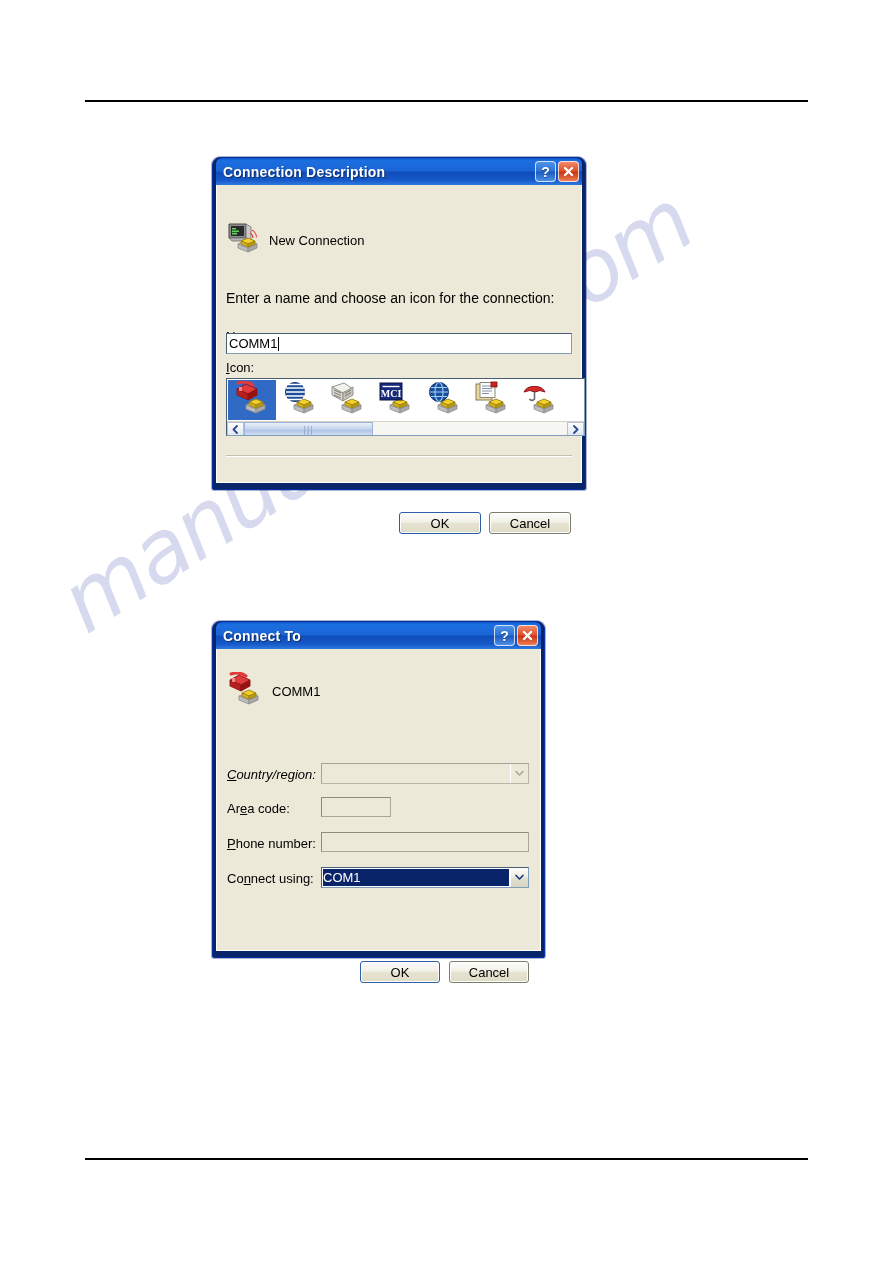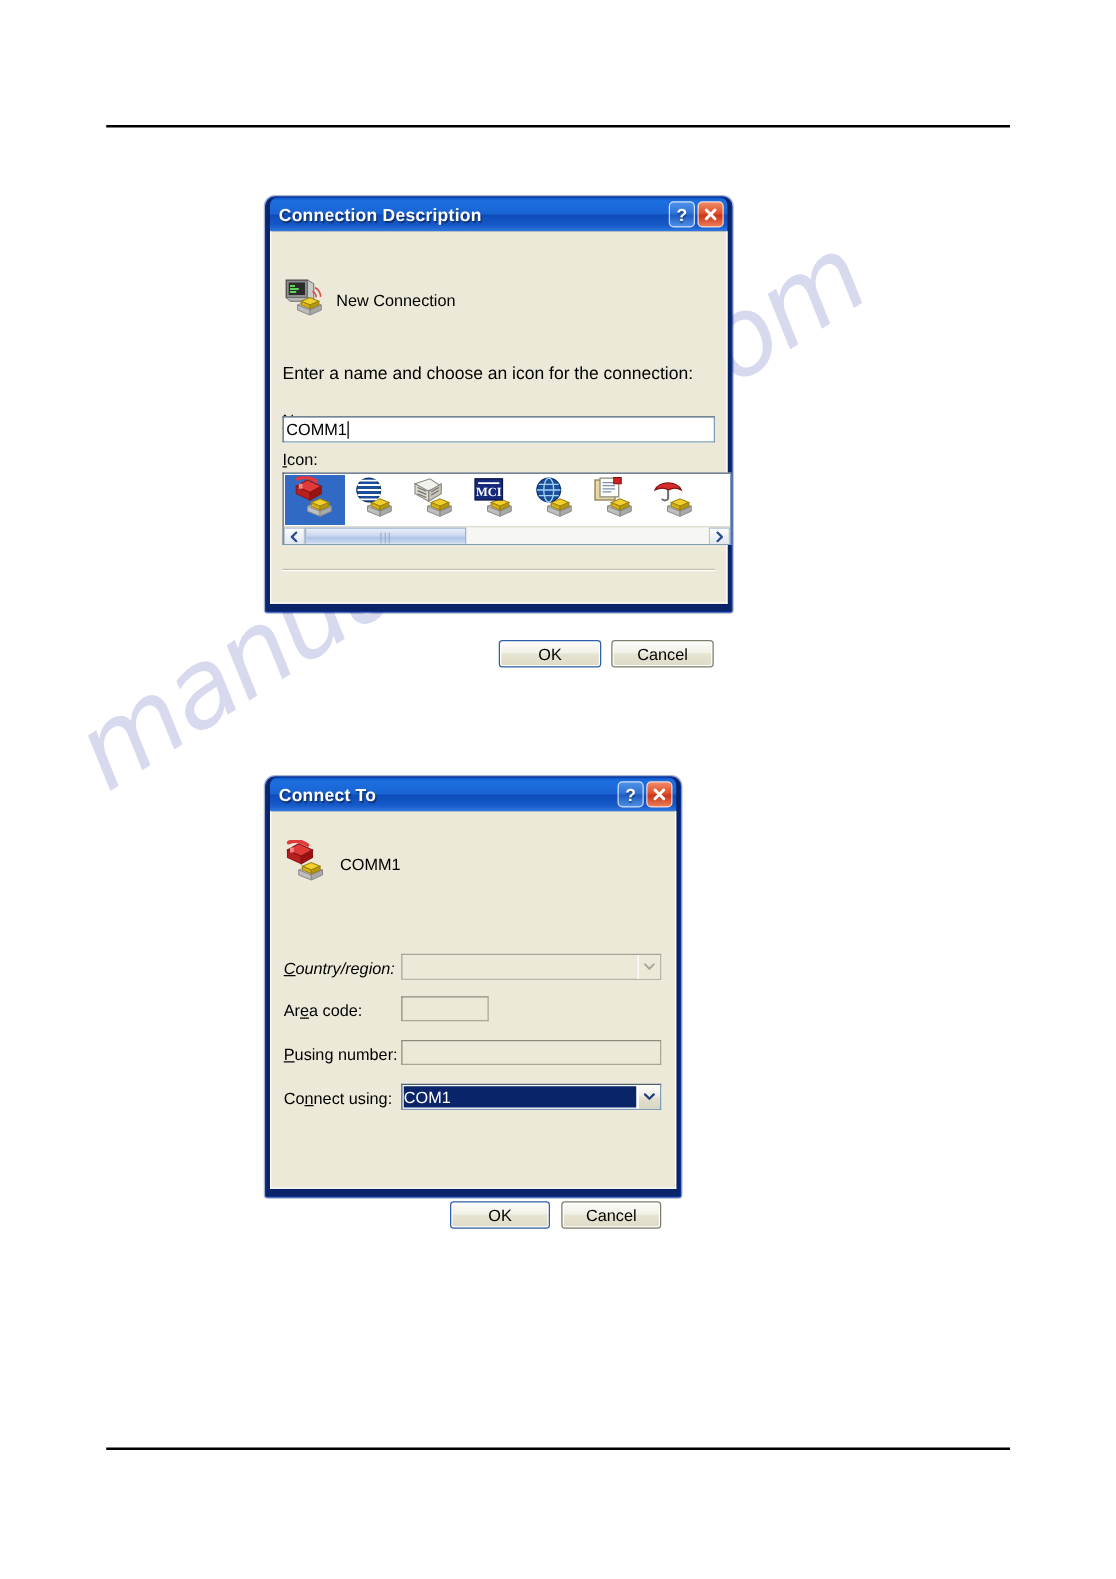--- a/index.html
+++ b/index.html
@@ -571,21 +571,21 @@
         </svg>
       </div>
     </div>
 
     <div class="field-label" style="position:absolute; left:10px; top:152px;">
       <span>Ar</span><span class="u">e</span><span>a code:</span>
     </div>
     <div class="plain-box" style="position:absolute; left:104px; top:148px; width:70px; height:20px;"></div>
 
     <div class="field-label" style="position:absolute; left:10px; top:187px;">
-      <span class="u">P</span><span>using number:</span>
+      <span class="u">P</span><span>hone number:</span>
     </div>
     <div class="plain-box" style="position:absolute; left:104px; top:183px; width:208px; height:20px;"></div>
 
     <div class="field-label" style="position:absolute; left:10px; top:222px;">
       <span>Co</span><span class="u">n</span><span>nect using:</span>
     </div>
     <div class="combo" style="position:absolute; left:104px; top:218px; width:208px; height:21px;">
       <div class="combo-value selected-text">COM1</div>
       <div class="combo-arrow">
         <svg class="arrow-glyph" width="9" height="7" viewBox="0 0 9 7" aria-hidden="true">

